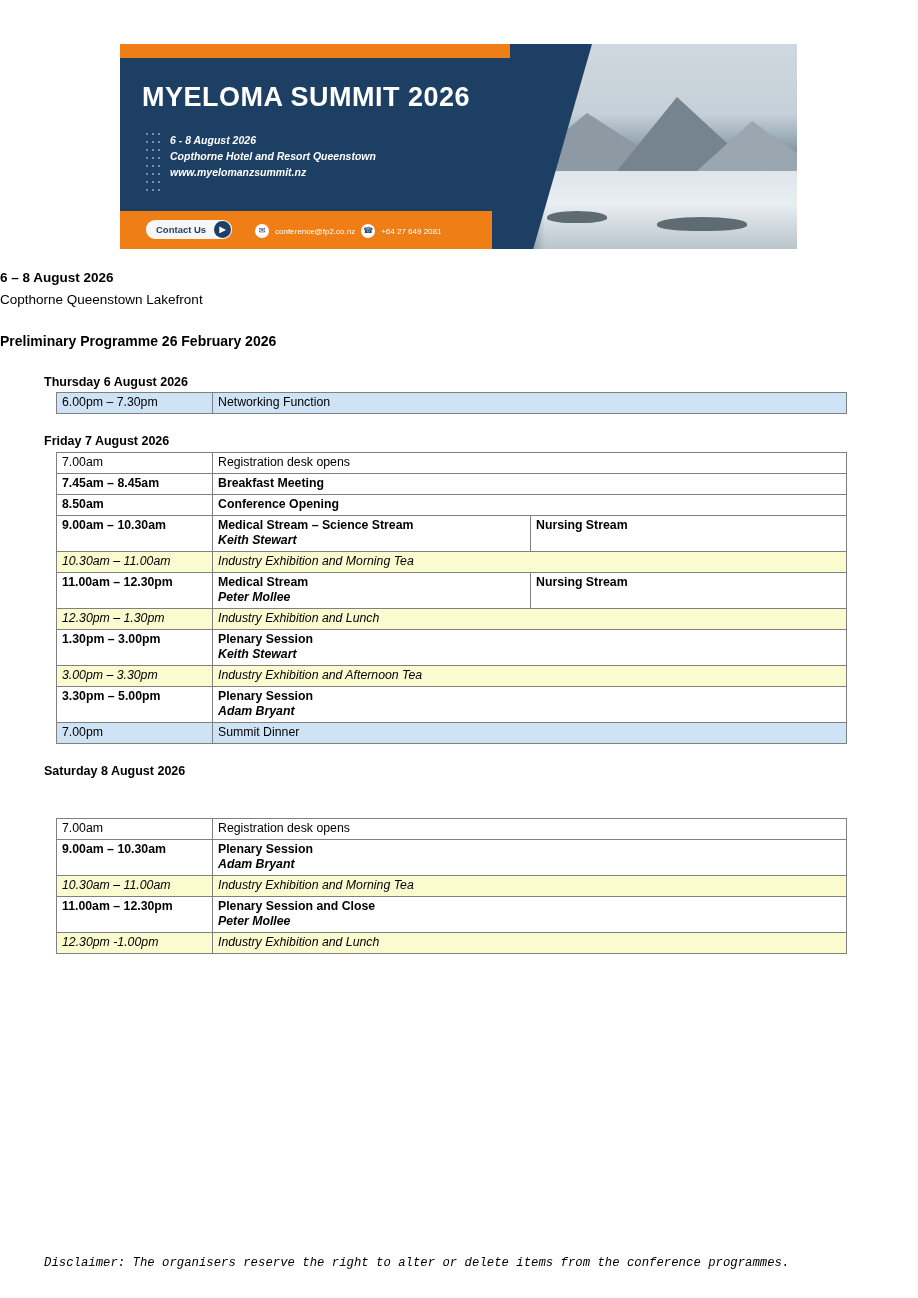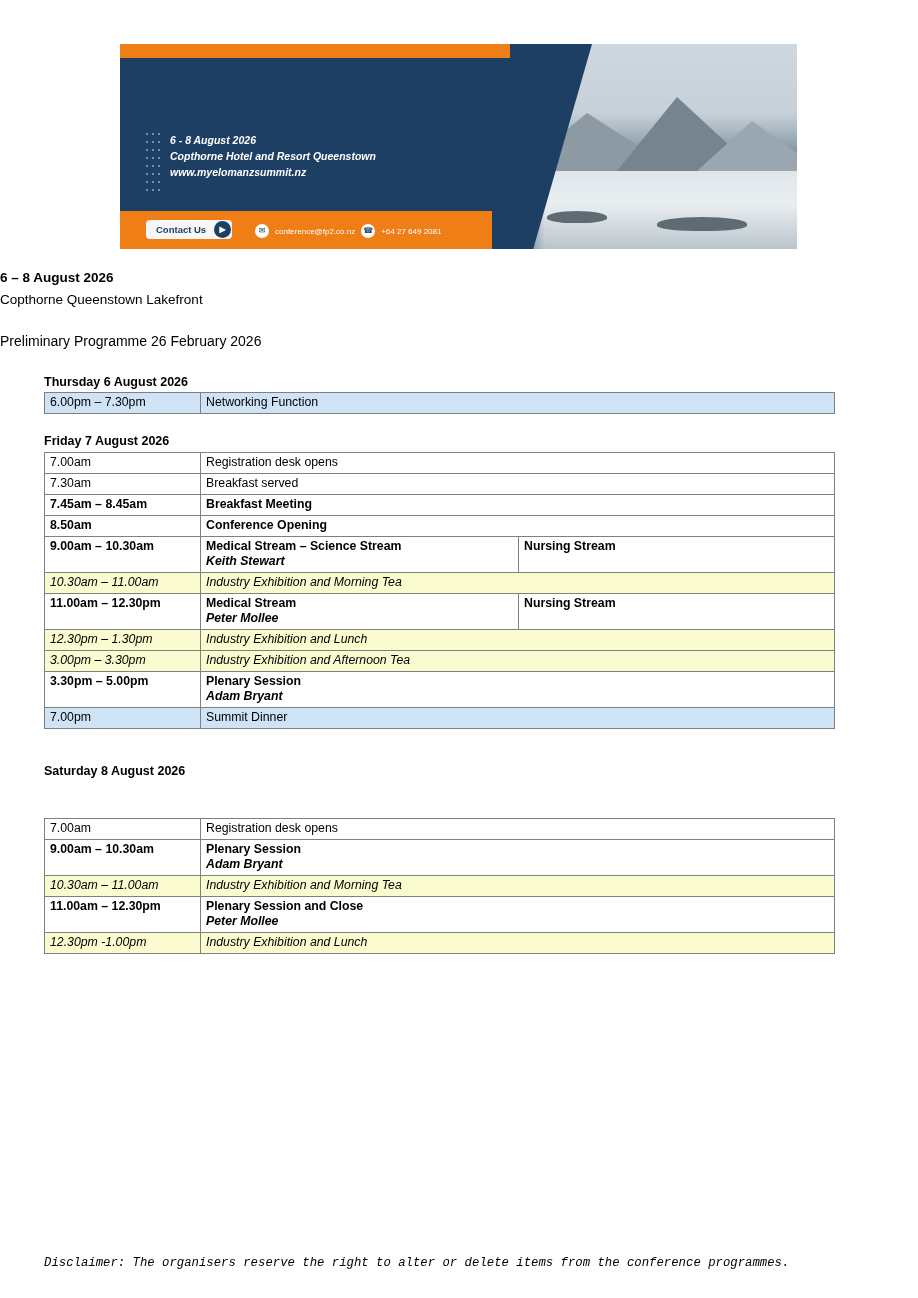--- a/index.html
+++ b/index.html
@@ -173,21 +173,21 @@
     background-size: 6px 8px;
     opacity: .8;
   }
   .contact-pill {
     position: absolute;
     left: 26px;
     bottom: 10px;
     height: 19px;
     padding: 0 26px 0 10px;
     background: #f7f7f7;
-    border-radius: 4px;
+    border-radius: 9px;
     color: #1d3f63;
     font-size: 9.5px;
     font-weight: bold;
     line-height: 19px;
     white-space: nowrap;
   }
   .contact-pill .arrow-circ {
     position: absolute;
     right: 1px;
     top: 1px;
@@ -235,33 +235,33 @@
     font-weight: bold;
     font-family: "Liberation Sans", sans-serif;
   }
   .t-venue {
     top: 292px;
     font-size: 13.5px;
   }
   .t-prog {
     top: 333px;
     font-size: 14px;
-    font-weight: normal;
+    font-weight: bold;
   }
 
   
   .day-heading {
     position: absolute;
     left: 44px;
     font-size: 12.5px;
     font-weight: bold;
   }
   table.prog {
     position: absolute;
-    left: 44px;
+    left: 56px;
     width: 790px;
     border-collapse: collapse;
     table-layout: fixed;
     font-size: 12.3px;
   }
   table.prog td {
     border: 1px solid #808080;
     padding: 2px 5px 3px 5px;
     vertical-align: top;
     line-height: 15px;
@@ -303,20 +303,21 @@
         <div class="isle isle2"></div>
         <div class="banner-photo-fade"></div>
       </div>
       <div class="banner-arc"></div>
       <div class="banner-arc2"></div>
       <div class="banner-dark"></div>
       <div class="banner-diag"></div>
       <div class="banner-orange-top"></div>
       <div class="banner-orange-bottom"></div>
       <div class="banner-dots"></div>
+      <div class="banner-title">MYELOMA SUMMIT 2026</div>
       <div class="banner-lines">
         <div>6 - 8 August 2026</div>
         <div>Copthorne Hotel and Resort Queenstown</div>
         <div>www.myelomanzsummit.nz</div>
       </div>
       <div class="contact-pill">
         <span>Contact Us</span>
         <span class="arrow-circ">▶</span>
       </div>
       <div class="banner-contact">
@@ -357,26 +358,20 @@
         <col class="c-sec">
       </colgroup>
     <tbody>
         <tr>
           <td class="nowrap">7.00am</td>
           <td colspan="2">
             <div>Registration desk opens</div>
           </td>
         </tr>
         <tr>
-          <td class="nowrap">7.30am</td>
-          <td colspan="2">
-            <div>Breakfast served</div>
-          </td>
-        </tr>
-        <tr>
           <td class="nowrap bold">7.45am – 8.45am</td>
           <td colspan="2">
             <div class="bold">Breakfast Meeting</div>
           </td>
         </tr>
         <tr>
           <td class="nowrap bold">8.50am</td>
           <td colspan="2">
             <div class="bold">Conference Opening</div>
           </td>
@@ -400,20 +395,27 @@
           <td>
             <div class="bold">Medical Stream</div>
             <div class="speaker">Peter Mollee</div>
           </td>
           <td class="bold">Nursing Stream</td>
         </tr>
         <tr class="r-yellow">
           <td class="nowrap">12.30pm – 1.30pm</td>
           <td colspan="2">
             <div>Industry Exhibition and Lunch</div>
+          </td>
+        </tr>
+        <tr>
+          <td class="nowrap bold">1.30pm – 3.00pm</td>
+          <td colspan="2">
+            <div class="bold">Plenary Session</div>
+            <div class="speaker">Keith Stewart</div>
           </td>
         </tr>
         <tr class="r-yellow">
           <td class="nowrap">3.00pm – 3.30pm</td>
           <td colspan="2">
             <div>Industry Exhibition and Afternoon Tea</div>
           </td>
         </tr>
         <tr>
           <td class="nowrap bold">3.30pm – 5.00pm</td>

